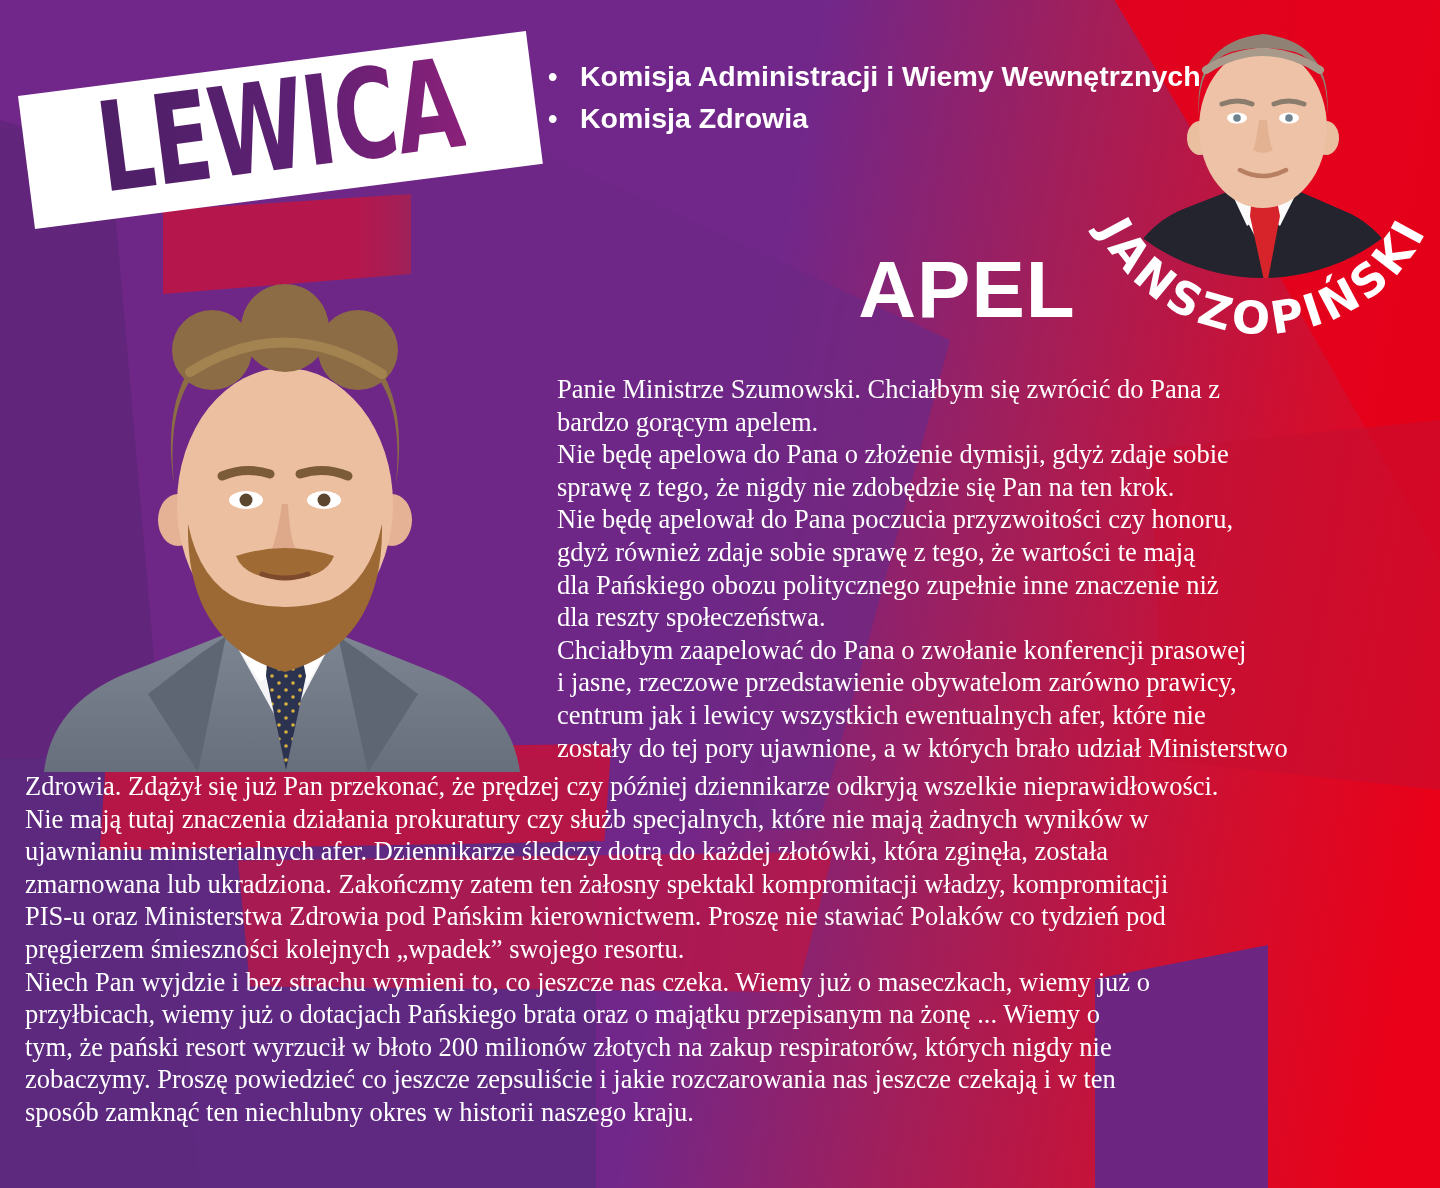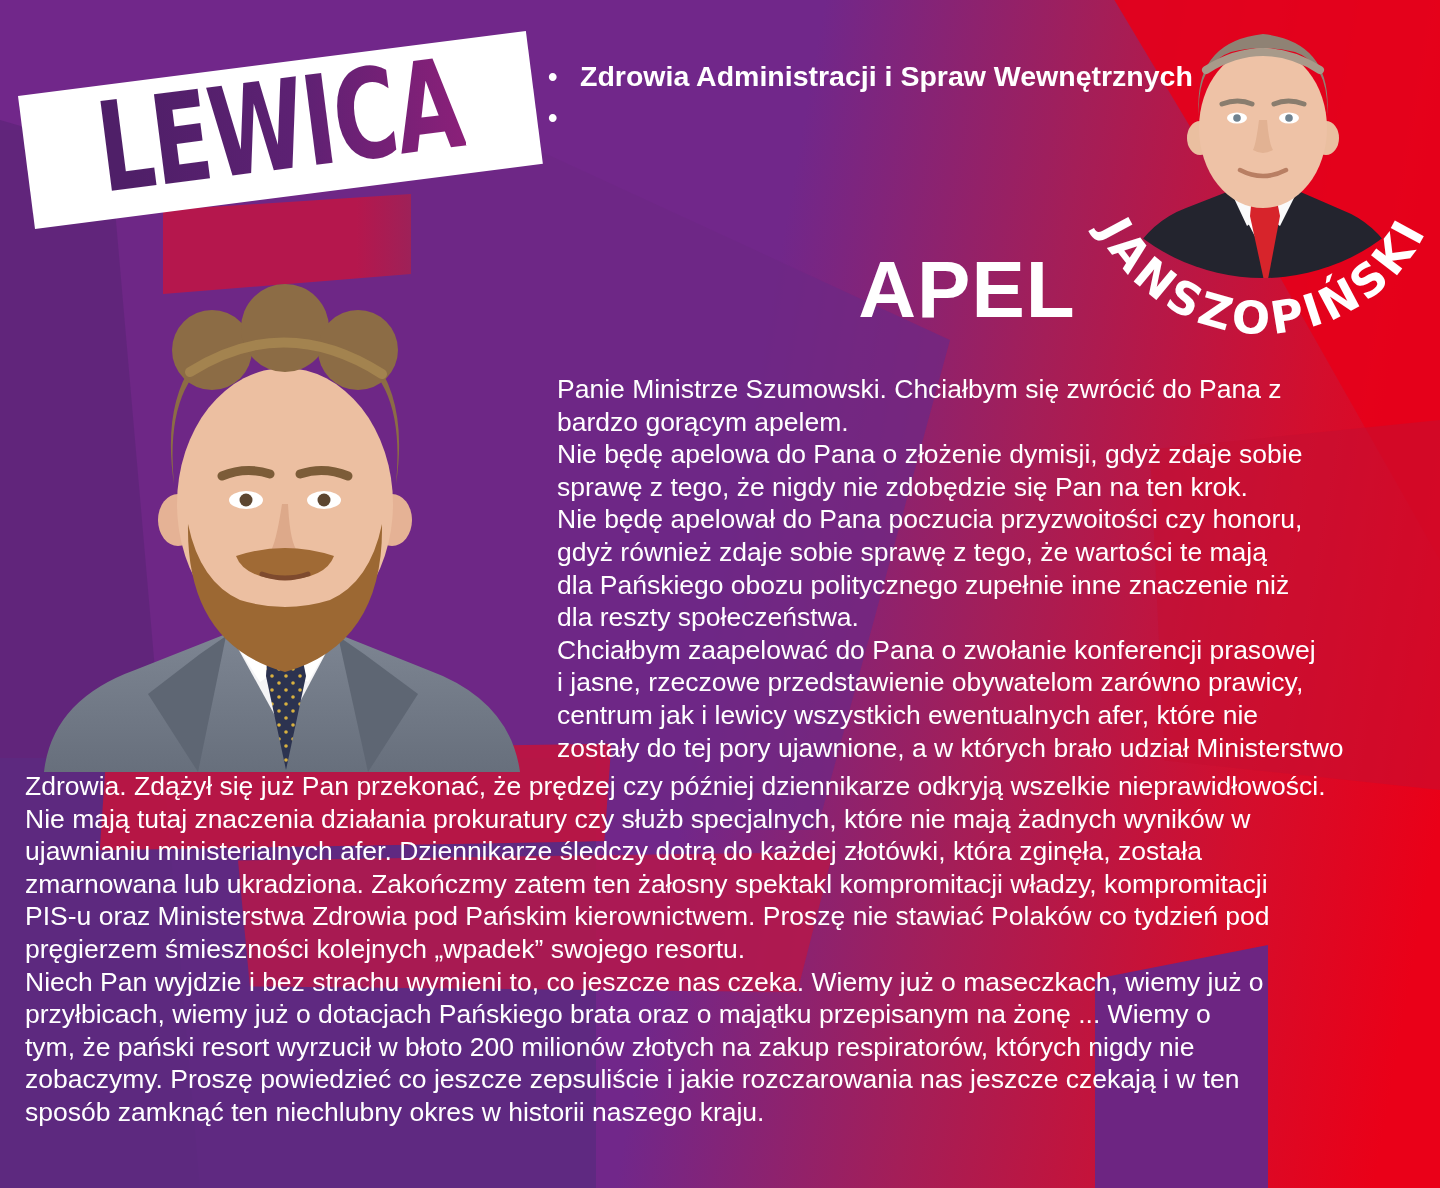--- a/index.html
+++ b/index.html
@@ -40,21 +40,21 @@
     -webkit-background-clip:text;background-clip:text;color:transparent;
     padding-bottom:8px;}
   
   .committees{left:548px;top:56px;z-index:4;color:#fff;font-weight:bold;font-size:28.5px;}
   .committee-item{display:flex;align-items:baseline;line-height:41px;white-space:nowrap;}
   .bullet{width:32px;font-size:27px;}
   
   .apel{left:557px;top:244px;width:820px;text-align:center;z-index:4;color:#fff;
     font-weight:bold;font-size:80px;letter-spacing:1px;}
   
-  .bodytext{color:#fff;font-size:26.5px;line-height:32.6px;white-space:pre;z-index:4;}
+  .bodytext{color:#fff;font-size:26.5px;line-height:32.6px;white-space:pre;z-index:4;font-family:Liberation Serif, serif;}
   .text-right{left:557px;top:373px;width:882px;}
   .text-full{left:25px;top:770px;width:1414px;}
   svg{position:absolute;overflow:visible;}
   .portrait-svg{left:30px;top:252px;z-index:2;}
   .badge-svg{left:1050px;top:0;z-index:3;}
   .badge-name-text{font-family:"DejaVu Sans",sans-serif;font-weight:bold;font-size:45px;
     letter-spacing:4px;fill:#ffffff;}
 </style>
 </head>
 <body>
@@ -121,24 +121,25 @@
     <path d="M232,322 Q255,330 278,322" stroke="#7e4a2e" stroke-width="5" fill="none" stroke-linecap="round"></path>
   </svg>
 
   <div class="shape banner">
     <div class="banner-text">LEWICA</div>
   </div>
 
   <div class="shape committees">
     <div class="committee-item">
       <span class="bullet">•</span>
-      <span>Zdrowia Administracji i Spraw Wewnętrznych</span>
+      <span>Komisja Administracji i Wiemy Wewnętrznych</span>
     </div>
     <div class="committee-item">
       <span class="bullet">•</span>
+      <span>Komisja Zdrowia</span>
     </div>
   </div>
 
   <svg class="badge-svg" width="390" height="360" viewBox="1050 0 390 360">
     <defs>
       <clipPath id="badgeclip">
         <path d="M1085,0 L1440,0 L1421,200 A200,200 0 0 1 1104,200 Z"></path>
       </clipPath>
     </defs>
     <g clip-path="url(#badgeclip)">

